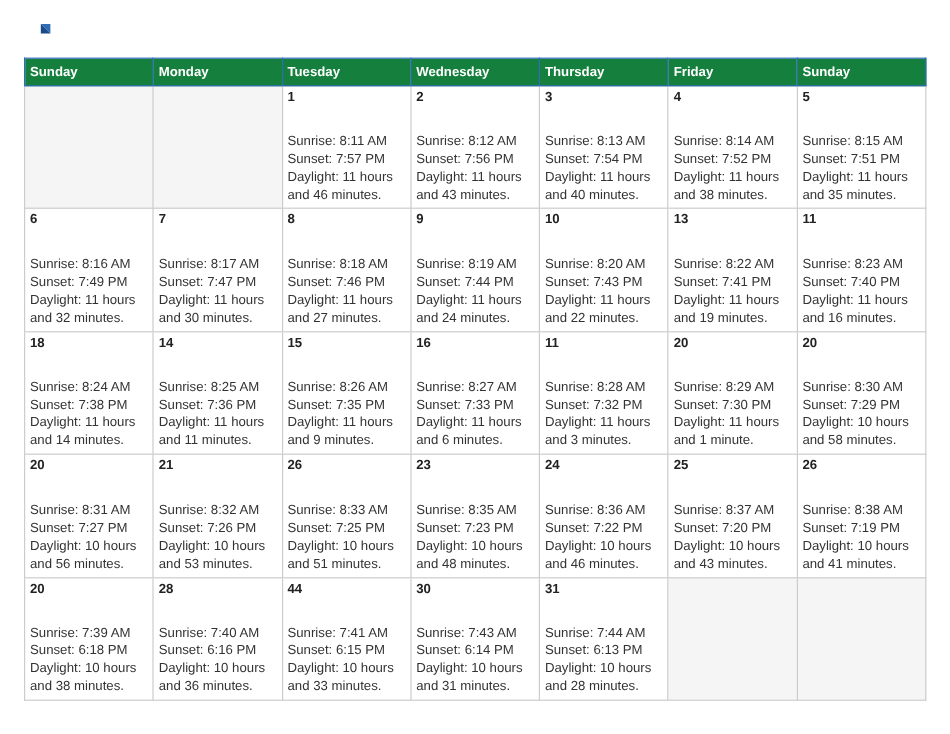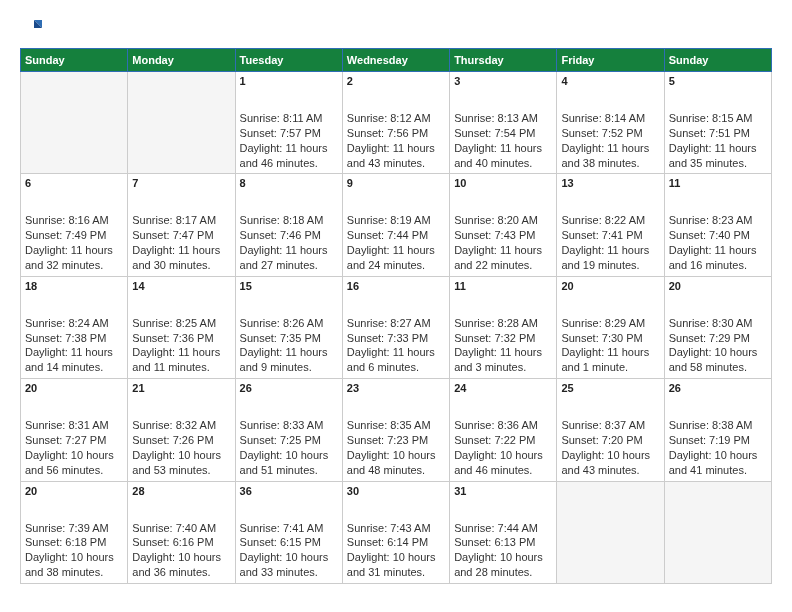--- a/index.html
+++ b/index.html
@@ -240,21 +240,21 @@
         <tr>
           <td>
             <span class="day-number">20</span>
             <div class="day-info">Sunrise: 7:39 AM<br>Sunset: 6:18 PM<br>Daylight: 10 hours and 38 minutes.</div>
           </td>
           <td>
             <span class="day-number">28</span>
             <div class="day-info">Sunrise: 7:40 AM<br>Sunset: 6:16 PM<br>Daylight: 10 hours and 36 minutes.</div>
           </td>
           <td>
-            <span class="day-number">36</span>
+            <span class="day-number">44</span>
             <div class="day-info">Sunrise: 7:41 AM<br>Sunset: 6:15 PM<br>Daylight: 10 hours and 33 minutes.</div>
           </td>
           <td>
             <span class="day-number">30</span>
             <div class="day-info">Sunrise: 7:43 AM<br>Sunset: 6:14 PM<br>Daylight: 10 hours and 31 minutes.</div>
           </td>
           <td>
             <span class="day-number">31</span>
             <div class="day-info">Sunrise: 7:44 AM<br>Sunset: 6:13 PM<br>Daylight: 10 hours and 28 minutes.</div>
           </td>

